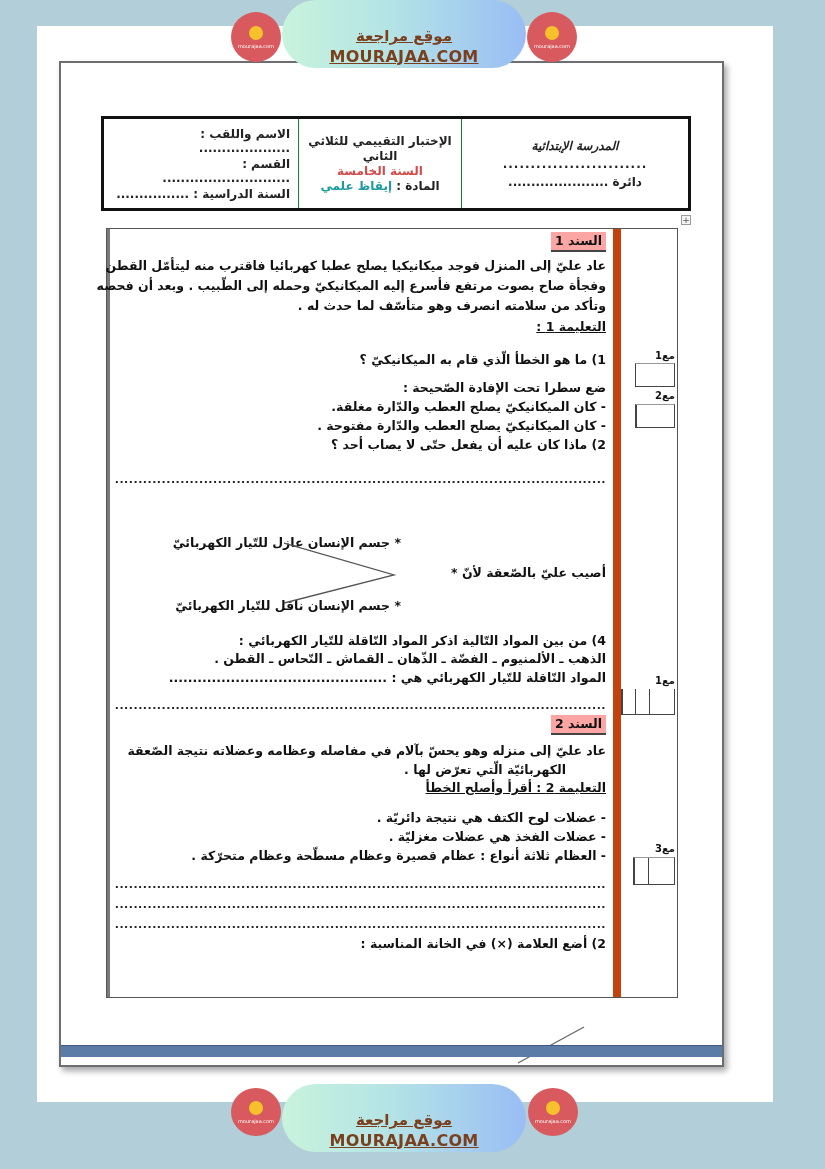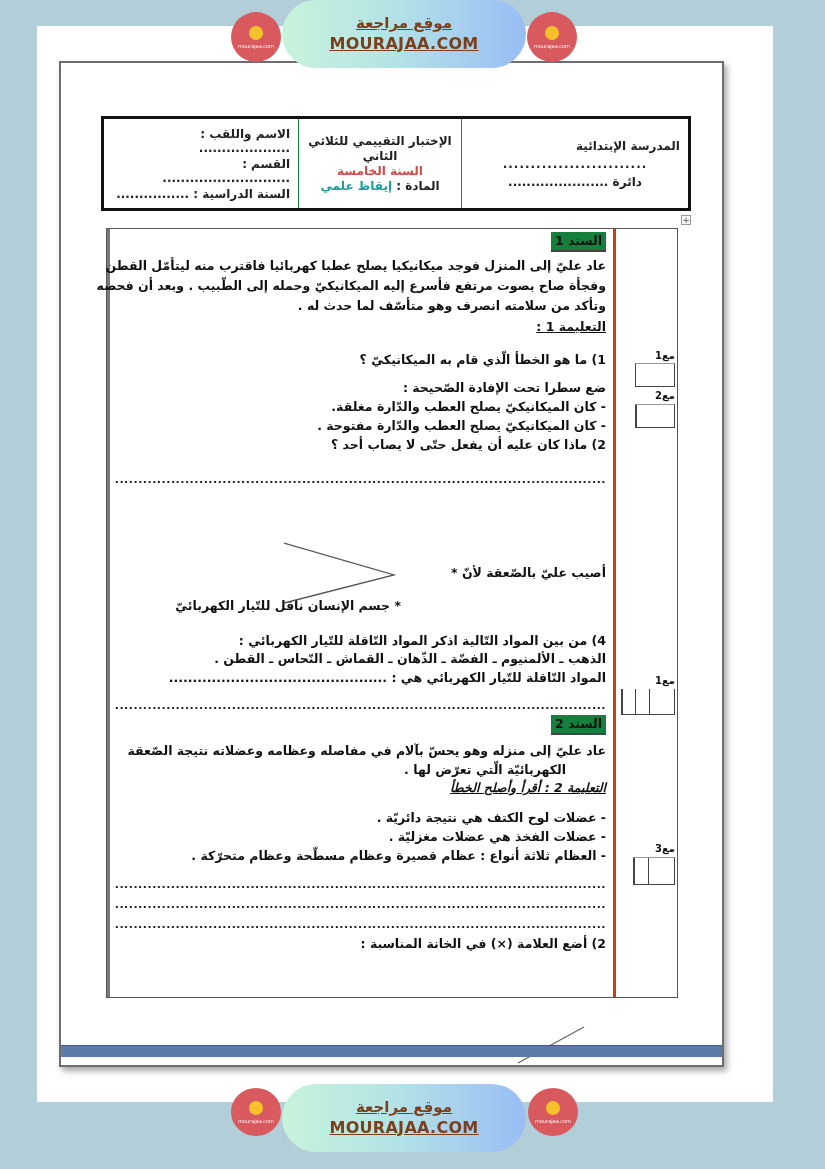--- a/index.html
+++ b/index.html
@@ -12,21 +12,21 @@
   
   .sheet {
     position: absolute; left: 37px; top: 26px; width: 736px; height: 1076px;
     background: #ffffff;
   }
   
   .banner {
     position: absolute; left: 282px; width: 244px; height: 68px;
     border-radius: 34px;
     background: linear-gradient(90deg, #c8f3dc 0%, #b4e3e6 45%, #99bdf5 100%);
-    display: flex; flex-direction: column; align-items: center; justify-content: center;
+    display: flex; flex-direction: column; align-items: center; justify-content: flex-end;
     z-index: 5;
   }
   .banner.top { top: 0; }
   .banner.bottom { top: 1084px; }
   .banner .ar {
     font-family: "DejaVu Sans", sans-serif; font-weight: bold;
     color: #7a3f1c; font-size: 15px; text-decoration: underline; direction: rtl;
     line-height: 20px;
   }
   .banner .en {
@@ -89,26 +89,26 @@
   .content {
     position: absolute; left: 0; top: 0; width: 505px; height: 100%;
     border-left: 3px solid #7a7a7a; left: 0;
     right: 67px;
     direction: rtl;
     padding: 0 6px 0 6px;
     color: #111; font-size: 12.5px; font-weight: bold;
   }
   .margin-col {
     position: absolute; right: 0; top: 0; width: 64px; height: 100%;
-    border-left: 3px solid #c2410c;
+    border-left: 8px solid #c2410c;
   }
   .content .inner-wrap { position: absolute; right: 6px; left: 4px; top: 0; bottom: 0; }
   .row { position: absolute; right: 0; left: 0; white-space: nowrap; line-height: 18px; }
   .sanad-tag {
-    display: inline-block; background: #15803d; padding: 0 4px;
+    display: inline-block; background: #fca5a5; padding: 0 4px;
     border-bottom: 2px solid #444; font-size: 12.5px;
   }
   .dotline {
     overflow: hidden; white-space: nowrap; color: #222; letter-spacing: 0.5px;
     font-size: 11px; line-height: 12px;
   }
   .u { text-decoration: underline; }
 
   .grade-label {
     position: absolute; font-size: 10px; font-weight: bold; color: #111;
@@ -140,21 +140,21 @@
 </div>
 <div class="logo tr">
   <div class="inner"></div>
   <div class="txt">mourajaa.com</div>
 </div>
 
 <div class="page">
 
   <div class="hdr">
     <div class="cell c3">
-      <div style="">المدرسة الإبتدائية</div>
+      <div style="text-align:center;font-style:italic;">المدرسة الإبتدائية</div>
       <div class="dots" style="text-align:center;">..........................</div>
       <div style="text-align:center;">
         <span>دائرة</span>
         <span class="dots">......................</span>
       </div>
     </div>
     <div class="cell c2">
       <div>الإختبار التقييمي للثلاثي</div>
       <div>الثاني</div>
       <div class="red">السنة الخامسة</div>
@@ -190,39 +190,40 @@
         <div class="row" style="top:28px;">عاد عليّ إلى المنزل فوجد ميكانيكيا يصلح عطبا كهربائيا فاقترب منه ليتأمّل القطن</div>
         <div class="row" style="top:48px;">وفجأة صاح بصوت مرتفع فأسرع إليه الميكانيكيّ وحمله إلى الطّبيب . وبعد أن فحصه</div>
         <div class="row" style="top:68px;">وتأكد من سلامته انصرف وهو متأسّف لما حدث له .</div>
         <div class="row u" style="top:89px;">التعليمة 1 :</div>
         <div class="row" style="top:122px;">1) ما هو الخطأ الّذي قام به الميكانيكيّ ؟</div>
         <div class="row" style="top:150px;">ضع سطرا تحت الإفادة الصّحيحة :</div>
         <div class="row" style="top:169px;">- كان الميكانيكيّ يصلح العطب والدّارة مغلقة.</div>
         <div class="row" style="top:188px;">- كان الميكانيكيّ يصلح العطب والدّارة مفتوحة .</div>
         <div class="row" style="top:207px;">2) ماذا كان عليه أن يفعل حتّى لا يصاب أحد ؟</div>
         <div class="row dotline" style="top:245px;">..................................................................................................................</div>
+        <div class="row" style="top:305px; right:205px;">* جسم الإنسان عازل للتّيار الكهربائيّ</div>
         <div class="row" style="top:335px;">أصيب عليّ بالصّعقة لأنّ *</div>
         <div class="row" style="top:368px; right:205px;">* جسم الإنسان ناقل للتّيار الكهربائيّ</div>
         <svg class="arrow-svg" style="left:170px; top:308px;" width="140" height="70">
           <polyline points="0,6 110,38 0,66" fill="none" stroke="#555" stroke-width="1.3"></polyline>
         </svg>
         <div class="row" style="top:403px;">4) من بين المواد التّالية اذكر المواد النّاقلة للتّيار الكهربائي :</div>
         <div class="row" style="top:421px;">الذهب ـ الألمنيوم ـ الفضّة ـ الذّهان ـ القماش ـ النّحاس ـ القطن .</div>
         <div class="row" style="top:440px;">
           <span>المواد النّاقلة للتّيار الكهربائي هي :</span>
           <span class="dots">..............................................</span>
         </div>
         <div class="row dotline" style="top:471px;">..................................................................................................................</div>
 
         <div class="row" style="top:486px;">
           <span class="sanad-tag">السند 2</span>
         </div>
         <div class="row" style="top:513px;">عاد عليّ إلى منزله وهو يحسّ بآلام في مفاصله وعظامه وعضلاته نتيجة الصّعقة</div>
         <div class="row" style="top:532px; right:40px;">الكهربائيّة الّتي تعرّض لها .</div>
-        <div class="row u" style="top:550px;font-style:italic;">التعليمة 2 : أقرأ وأصلح الخطأ</div>
+        <div class="row u" style="top:550px;">التعليمة 2 : أقرأ وأصلح الخطأ</div>
         <div class="row" style="top:580px;">- عضلات لوح الكتف هي نتيجة دائريّة  .</div>
         <div class="row" style="top:599px;">- عضلات الفخذ هي عضلات مغزليّة .</div>
         <div class="row" style="top:618px;">- العظام ثلاثة أنواع : عظام قصيرة وعظام مسطّحة وعظام متحرّكة .</div>
         <div class="row dotline" style="top:650px;">........................................................................................................................</div>
         <div class="row dotline" style="top:670px;">........................................................................................................................</div>
         <div class="row dotline" style="top:690px;">........................................................................................................................</div>
         <div class="row" style="top:706px;">2) أضع العلامة (×) في الخانة المناسبة :</div>
       </div>
     </div>
 

